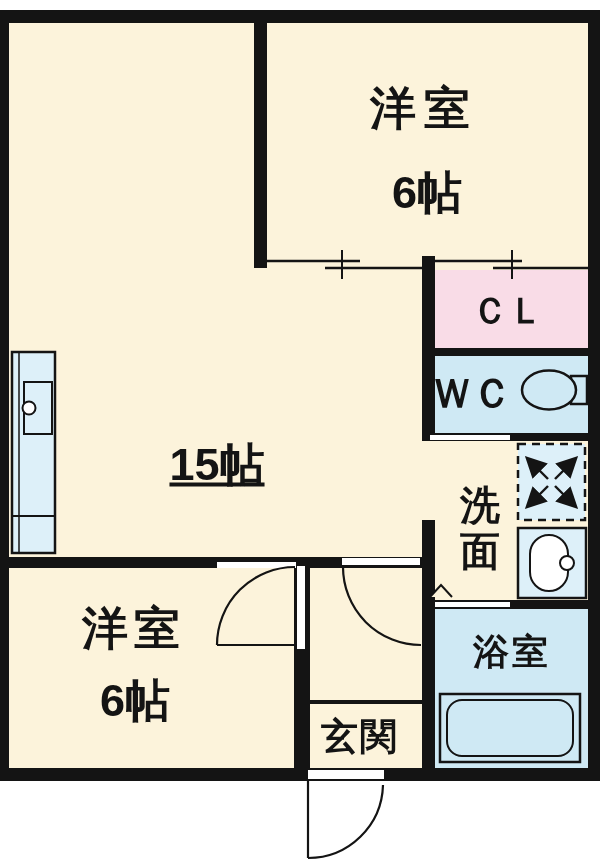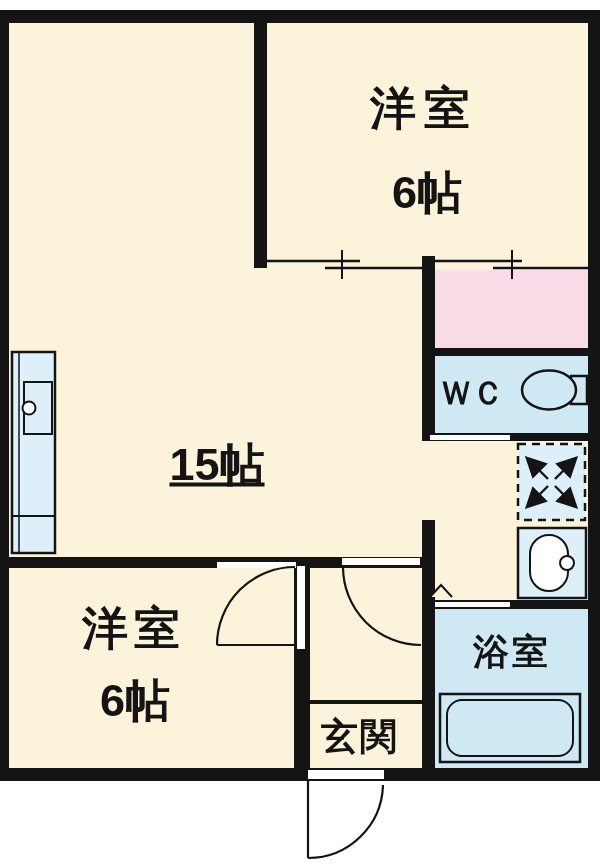--- a/index.html
+++ b/index.html
@@ -117,17 +117,19 @@
   </svg>
 
   <div class="lbl" style="left:424px;top:108px;font-size:46px;letter-spacing:8px;">洋室</div>
   <div class="lbl" style="left:427px;top:192px;font-size:45px;">6帖</div>
 
   <div class="lbl" style="left:217px;top:464px;font-size:45px;text-decoration:underline;">15帖</div>
 
   <div class="lbl" style="left:134px;top:628px;font-size:46px;letter-spacing:6px;">洋室</div>
   <div class="lbl" style="left:135px;top:700px;font-size:45px;">6帖</div>
 
-  <div class="lbl" style="left:472px;top:393px;font-size:32px;">ＷＣ</div>
+  <div class="lbl" style="left:508px;top:311px;font-size:36px;">ＣＬ</div>
+  <div class="lbl" style="left:472px;top:393px;font-size:40px;">ＷＣ</div>
+  <div class="lbl vert" style="left:480px;top:528px;font-size:40px;">洗面</div>
   <div class="lbl" style="left:512px;top:652px;font-size:36px;letter-spacing:3px;">浴室</div>
   <div class="lbl" style="left:360px;top:736px;font-size:37px;letter-spacing:2px;">玄関</div>
 
 </div>
 
 </body></html>

